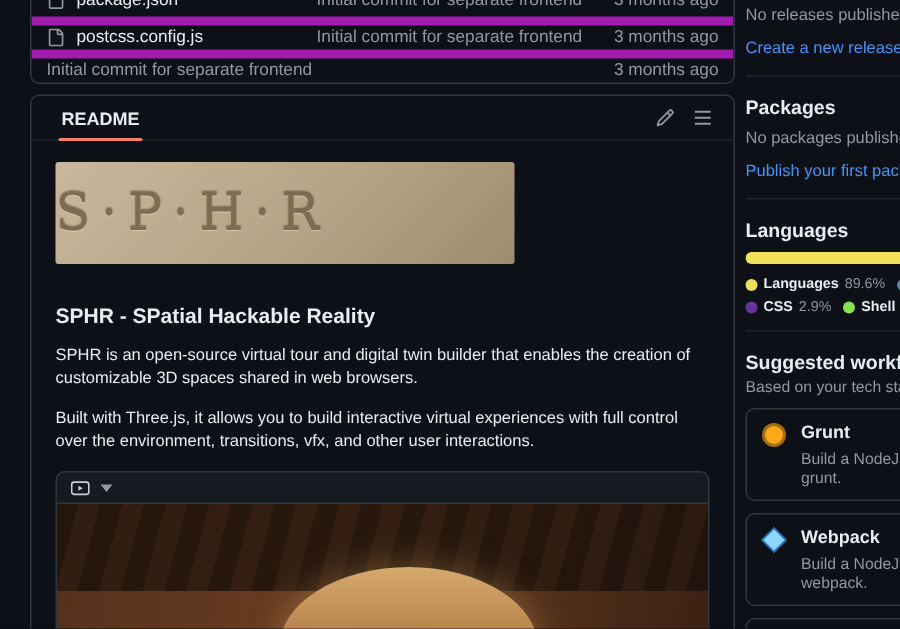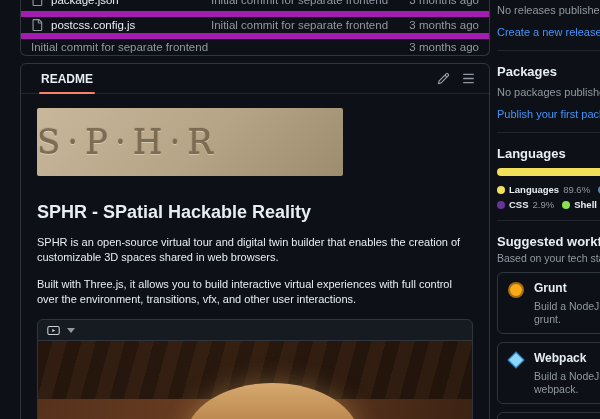--- a/index.html
+++ b/index.html
@@ -25,21 +25,21 @@
   .tab.active{color:#e6edf3;font-weight:700}
   .tab.active::after{content:"";position:absolute;left:10px;right:10px;bottom:-1px;height:2px;background:#f78166;border-radius:2px}
   .tab-actions{margin-left:auto;display:flex;gap:12px;align-items:center;padding-right:6px}
   .icon-btn{color:#9198a1;display:flex;cursor:pointer}
 
   .readme-content{padding:14px 16px}
   .logo{width:306px;height:68px;border-radius:2px;display:flex;align-items:center;justify-content:flex-start;
     background:linear-gradient(135deg,#c8b79b 0%,#b6a486 55%,#9e8c6e 100%);
     font-family:"DejaVu Serif",serif;font-size:34px;color:#7d6c52;letter-spacing:7px;
     text-shadow:0 1px 0 rgba(255,255,255,.35),0 -1px 1px rgba(60,45,25,.55)}
-  .readme-title{font-size:18px;font-weight:700;margin:26px 0 12px;color:#e6edf3}
+  .readme-title{font-size:14px;font-weight:700;margin:26px 0 12px;color:#e6edf3}
   .readme-para{font-size:11px;line-height:15px;margin-bottom:12px;max-width:452px;color:#e6edf3}
 
   .video-bar{display:flex;align-items:center;gap:7px;height:22px;margin-top:4px;padding:0 9px;
     background:#161b22;border:1px solid #30363d;border-radius:6px 6px 0 0;cursor:pointer}
   .video-bar .fname{font-size:11px;font-weight:700;color:#e6edf3}
   .caret{width:0;height:0;border-left:4px solid transparent;border-right:4px solid transparent;border-top:5px solid #9198a1}
   .video-icon{color:#c9d1d9;display:flex}
 
   .video-thumb{position:relative;height:140px;border:1px solid #30363d;border-top:none;overflow:hidden;
     background:linear-gradient(100deg,#55301c 0%,#6b3f22 45%,#3a2113 100%)}

